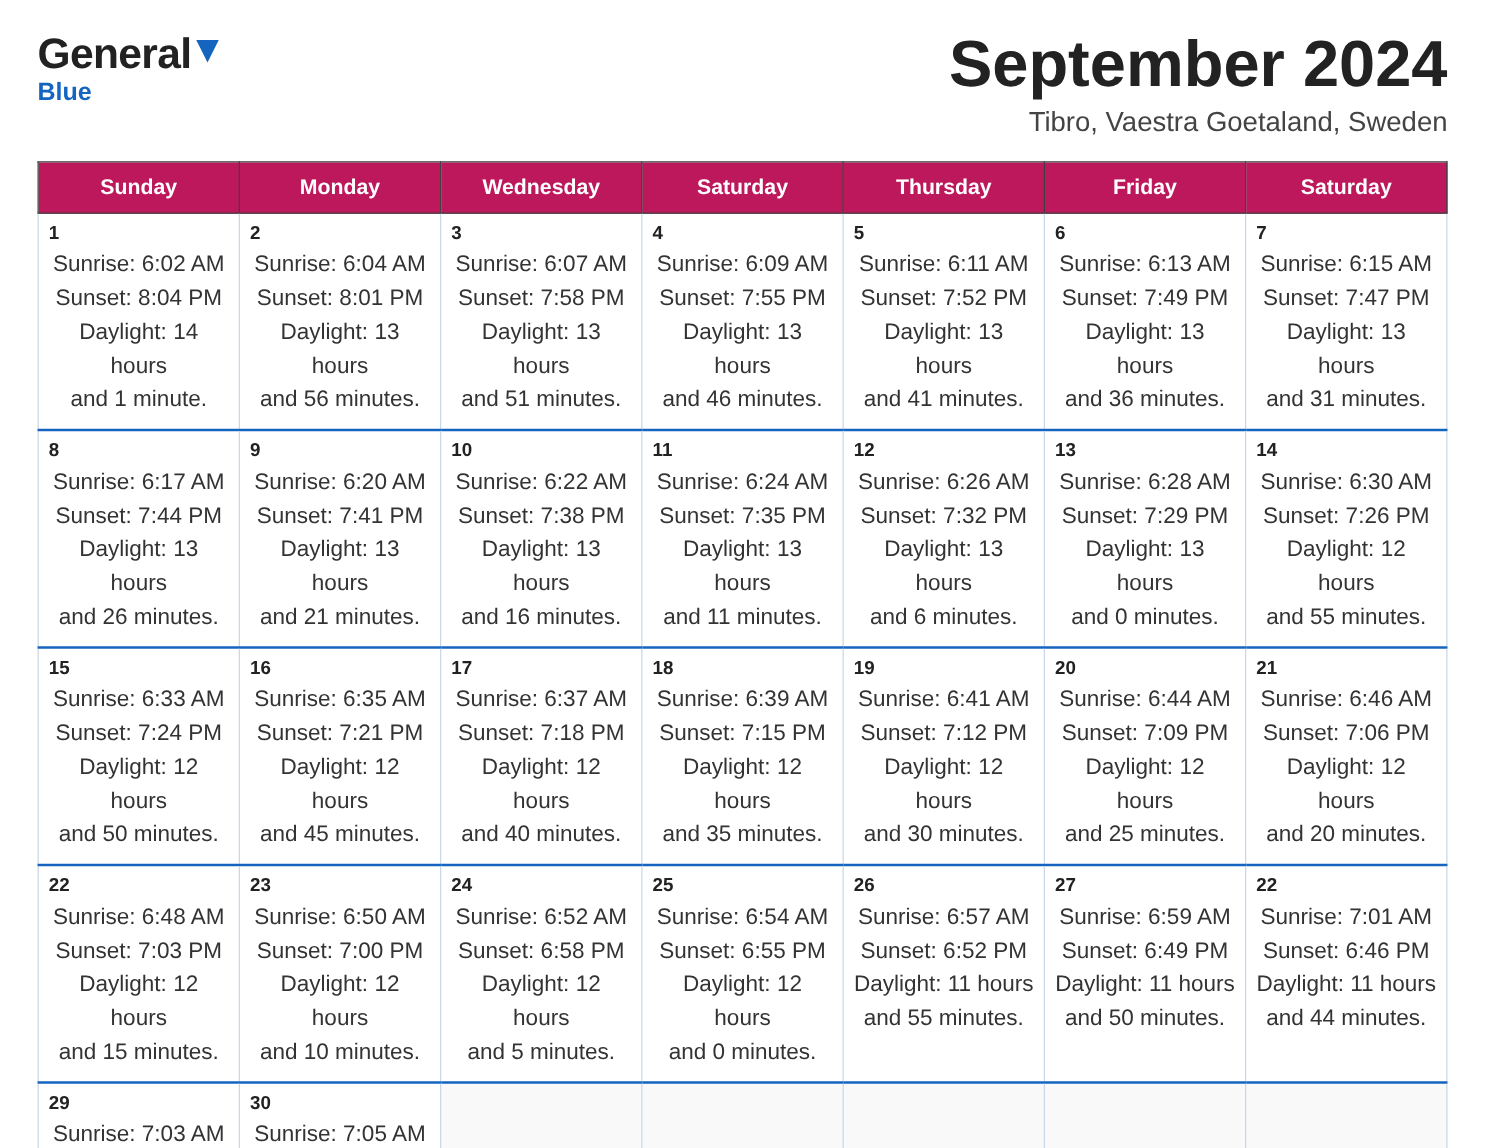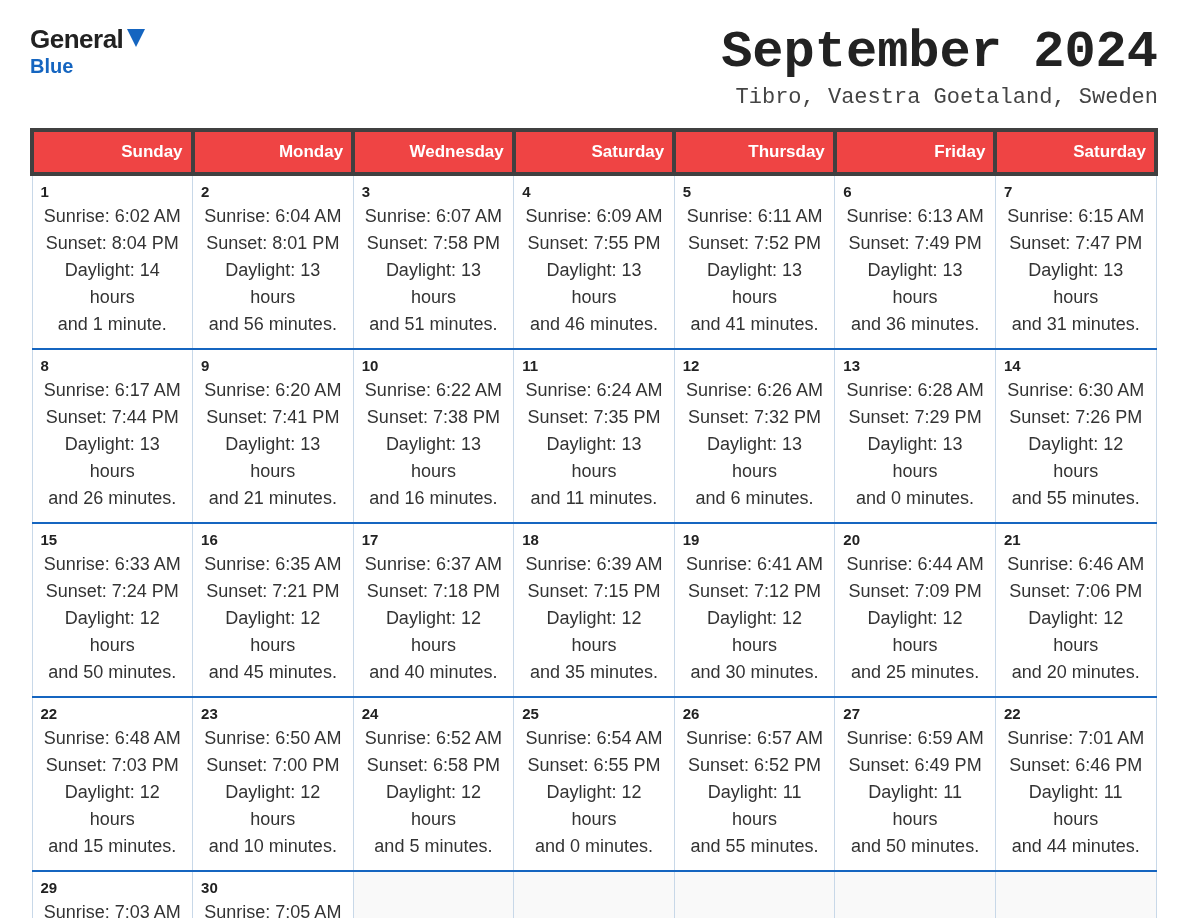--- a/index.html
+++ b/index.html
@@ -17,46 +17,45 @@
       align-items: flex-start;
       margin-bottom: 18px;
     }
     .logo {
       display: flex;
       flex-direction: column;
       align-items: flex-start;
     }
     .title-block {
       text-align: right;
-      font-family: Liberation Mono, monospace;
     }
     .month-title {
       font-size: 52px;
       font-weight: bold;
       color: #222;
       line-height: 1.1;
     }
     .location-title {
       font-size: 22px;
       color: #444;
       margin-top: 4px;
     }
     .calendar {
       width: 100%;
       border-collapse: collapse;
       border: 1.5px solid #1565c0;
     }
     .calendar th {
-      background: #ef4444;
+      background: #be185d;
       color: #fff;
       font-size: 17px;
       font-weight: bold;
       padding: 10px 8px;
-      text-align: right;
-      border: 4px solid #404040;
+      text-align: center;
+      border: 1px solid #404040;
     }
     .calendar td {
       vertical-align: top;
       padding: 7px 8px 10px 8px;
       font-size: 13px;
       border: 1px solid #c8d8e8;
       width: 14.28%;
       min-height: 90px;
     }
     .day-num {
@@ -77,21 +76,21 @@
     }
     tr:not(:last-child) td {
       border-bottom: 2px solid #1565c0;
     }
     .logo-wrap {
       display: flex;
       align-items: center;
       gap: 0;
     }
     .logo-general {
-      font-size: 26px;
+      font-size: 34px;
       font-weight: bold;
       color: #222;
       letter-spacing: -0.5px;
     }
     .logo-arrow {
       display: inline-block;
       margin-left: 2px;
       vertical-align: middle;
     }
     .logo-blue-word {

